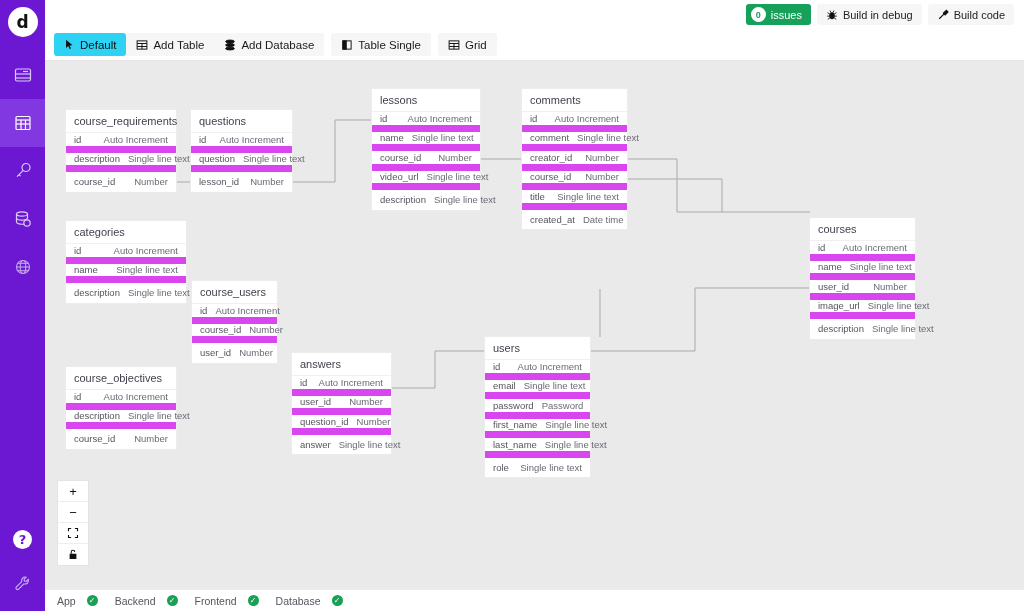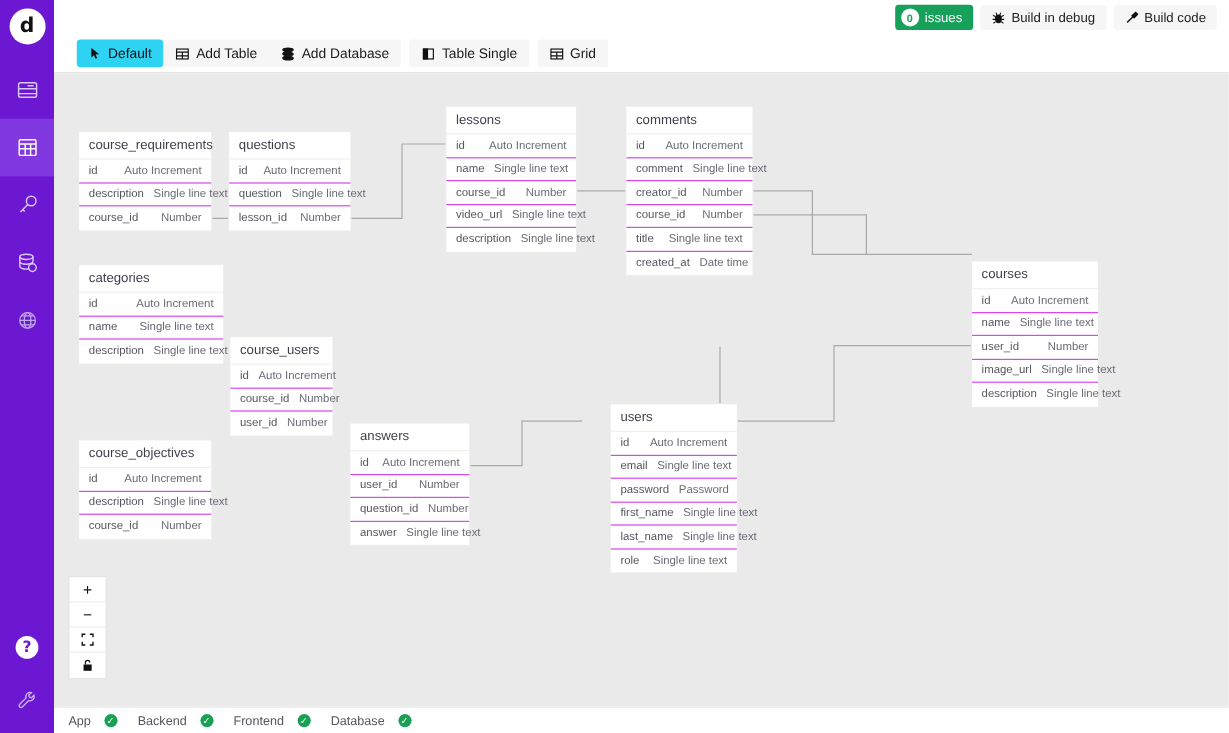--- a/index.html
+++ b/index.html
@@ -80,21 +80,21 @@
     background: #ffffff; color: #17a05a;
     font-size: 9px; font-weight: bold;
     display: flex; align-items: center; justify-content: center;
   }
 
   .toolbar {
     position: absolute; left: 45px; top: 29px;
     width: 979px; height: 32px;
     background: #ffffff;
     display: flex; align-items: center;
-    padding-left: 19px;
+    padding-left: 9px;
     border-bottom: 1px solid #e6e6e6;
   }
   .tool-group { display: flex; background: #f6f6f6; border-radius: 3px; margin-right: 7px; }
   .tool-btn {
     height: 23px;
     display: flex; align-items: center; gap: 5px;
     padding: 0 10px;
     font-size: 11.5px; color: #1b1b1b;
     border-radius: 3px;
     cursor: pointer;
@@ -124,21 +124,21 @@
     padding: 0 8px;
     font-size: 11px;
     color: #3f3f4c;
     border-bottom: 1px solid #f0f0f0;
     white-space: nowrap;
   }
   .tbl-row {
     height: 19.5px;
     display: flex; align-items: center; justify-content: space-between;
     padding: 0 8px;
-    border-bottom: 1px solid #d946ef;
+    border-bottom: 7px solid #d946ef;
     white-space: nowrap;
     gap: 8px;
   }
   .tbl-row:last-child { border-bottom: none; }
   .col-name { color: #55555f; }
   .col-type { color: #6a6a76; }
 
   
   .zoomctl {
     position: absolute; left: 13px; top: 420px;
@@ -499,21 +499,21 @@
           </div>
           <div class="tbl-row">
             <span class="col-name">question_id</span>
             <span class="col-type">Number</span>
           </div>
           <div class="tbl-row">
             <span class="col-name">answer</span>
             <span class="col-type">Single line text</span>
           </div>
         </div>
-        <div class="tbl" style="left: 440px; top: 276px; width: 105px; margin-left: 24px;">
+        <div class="tbl" style="left: 440px; top: 276px; width: 105px;">
           <div class="tbl-head">users</div>
           <div class="tbl-row">
             <span class="col-name">id</span>
             <span class="col-type">Auto Increment</span>
           </div>
           <div class="tbl-row">
             <span class="col-name">email</span>
             <span class="col-type">Single line text</span>
           </div>
           <div class="tbl-row">

